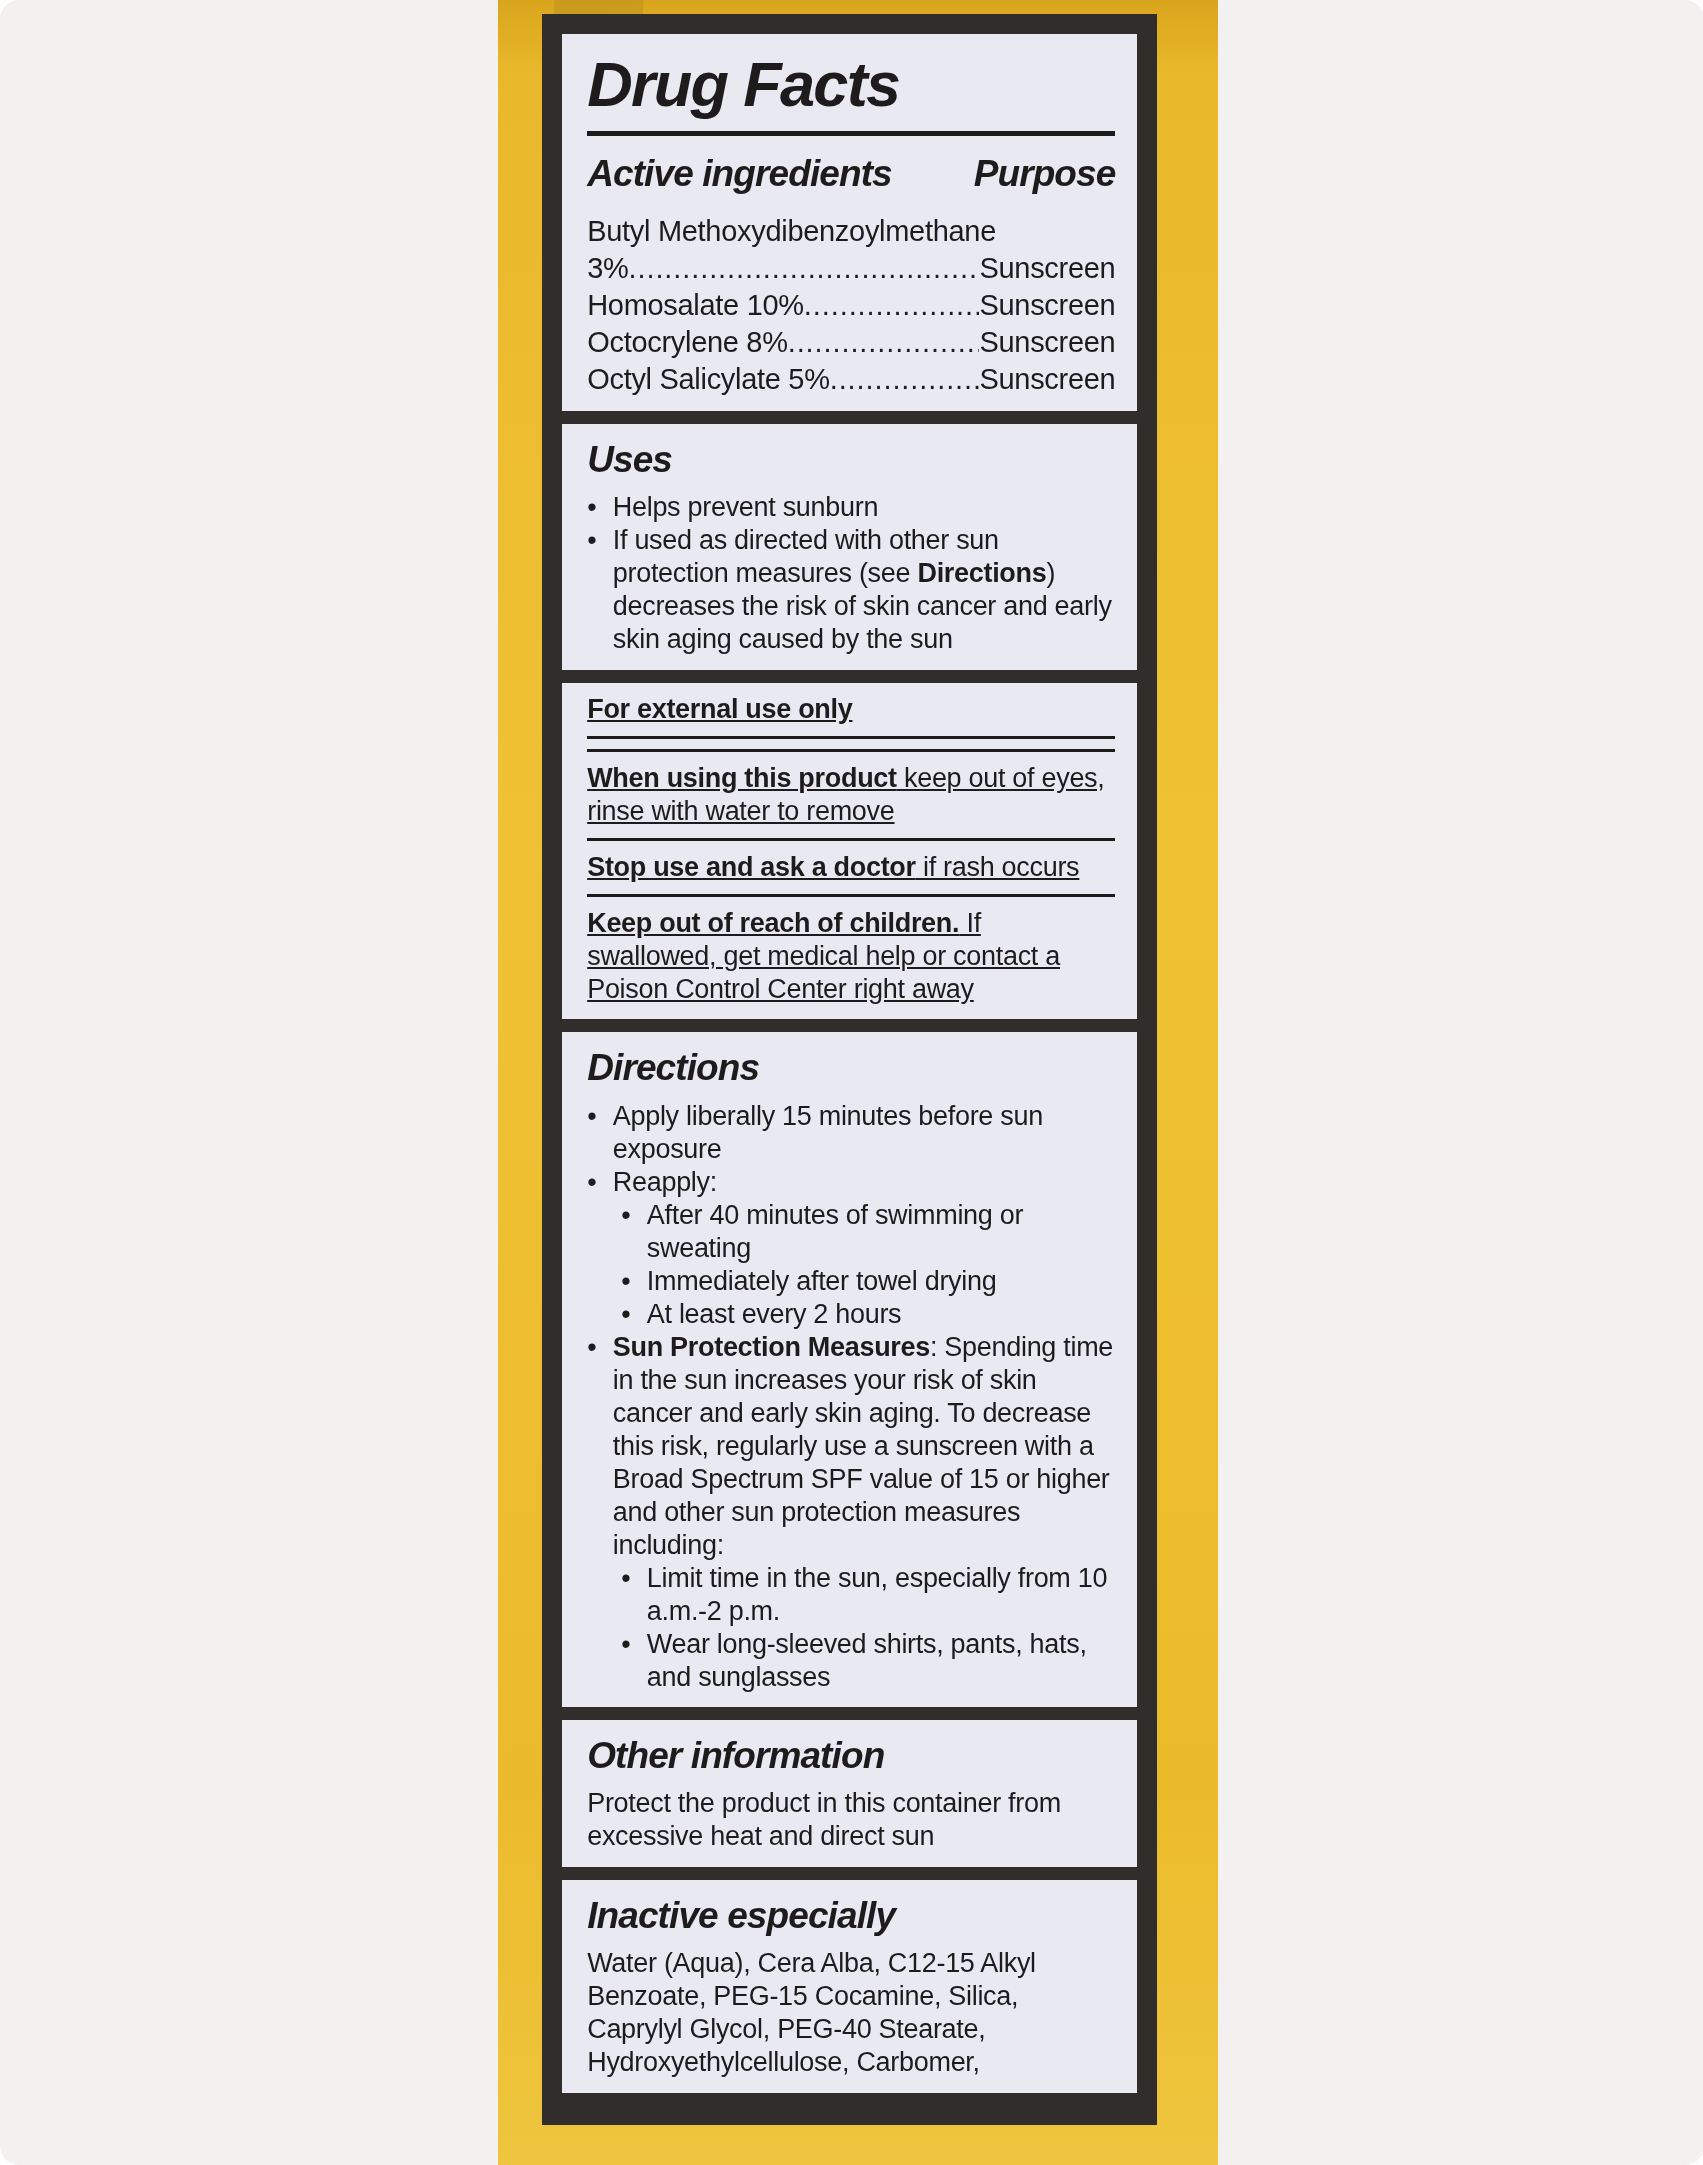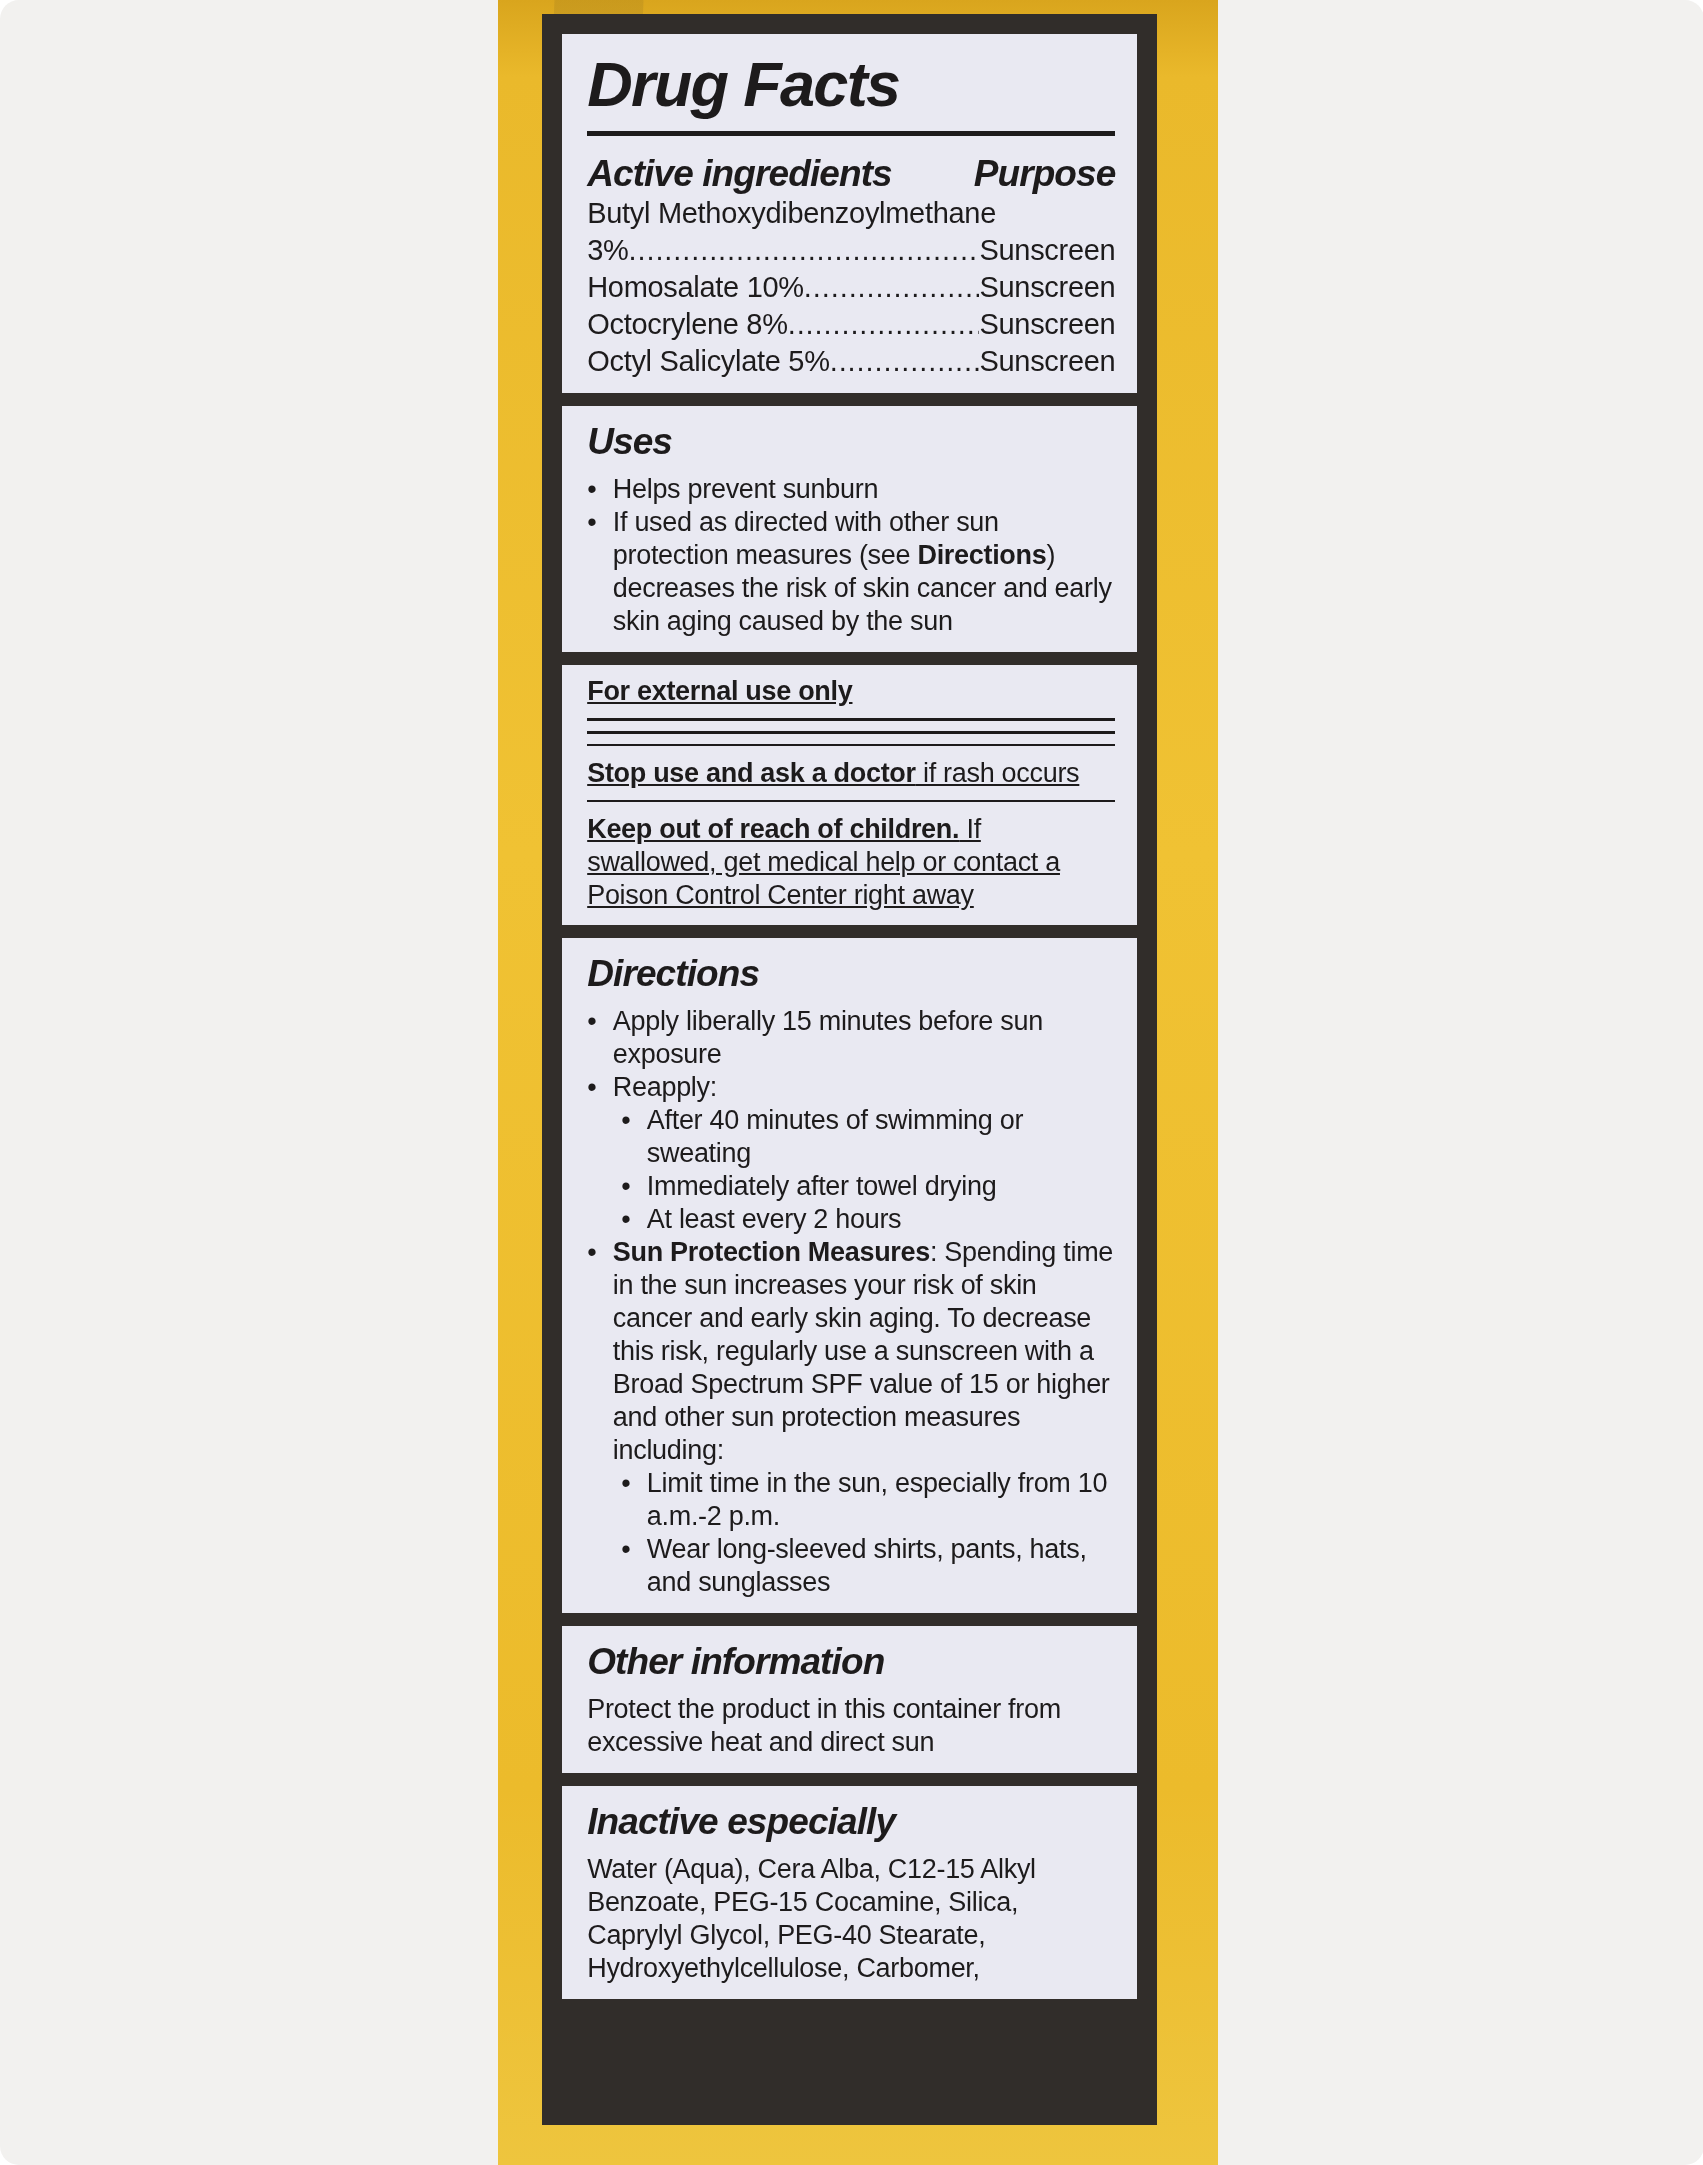--- a/index.html
+++ b/index.html
@@ -30,21 +30,21 @@
     background:#e9e9f2;
     padding:10.2px 22px 13.6px 25.6px;
     flex:0 0 auto;
     position:relative;
   }
   .title{
     font-size:63px;font-weight:bold;font-style:italic;letter-spacing:-1.7px;
     line-height:1.06;padding-top:6.8px;
   }
   .title-rule{height:4.3px;background:#1d1b1c;margin:13.6px 0 17px 0;}
-  .active-head-row{display:flex;justify-content:space-between;align-items:baseline;margin-bottom:0;}
+  .active-head-row{display:flex;justify-content:space-between;align-items:baseline;margin-bottom:18px;}
   .sub-title{font-size:37px;font-weight:bold;font-style:italic;letter-spacing:-0.9px;}
   .sec-h{font-size:37px;font-weight:bold;font-style:italic;letter-spacing:-0.9px;margin:5.1px 0 10.2px 0;}
   .body-t{font-size:27px;line-height:33px;letter-spacing:-0.3px;}
   .lead-row{display:flex;align-items:flex-start;font-size:29px;line-height:37px;letter-spacing:-0.3px;}
   .lead-left{flex:0 0 auto;}
   .lead-dots{flex:1 1 auto;overflow:hidden;white-space:nowrap;letter-spacing:0.9px;}
   .lead-right{flex:0 0 auto;}
   .b-row{display:flex;}
   .b-mark{flex:0 0 25.6px;}
   .b-text{flex:1 1 auto;}
@@ -103,20 +103,21 @@
       <div class="body-t b-row">
         <span class="b-mark">•</span>
         <span class="b-text"><span>If used as directed with other sun protection measures (see </span><span class="bold">Directions</span><span>) decreases the risk of skin cancer and early skin aging caused by the sun</span></span>
       </div>
     </div>
 
     <div class="box">
       <p class="body-t w-row"><span class="bold">For external use only</span><span></span></p>
       <div class="rule"></div>
       <div class="rule"></div>
+      <p class="body-t w-row"><span class="bold">When using this product</span><span> keep out of eyes, rinse with water to remove</span></p>
       <div class="rule"></div>
       <p class="body-t w-row"><span class="bold">Stop use and ask a doctor</span><span> if rash occurs</span></p>
       <div class="rule"></div>
       <p class="body-t w-row"><span class="bold">Keep out of reach of children.</span><span> If swallowed, get medical help or contact a Poison Control Center right away</span></p>
     </div>
 
     <div class="box">
       <div class="sec-h">Directions</div>
       <div class="body-t b-row">
         <span class="b-mark">•</span>

